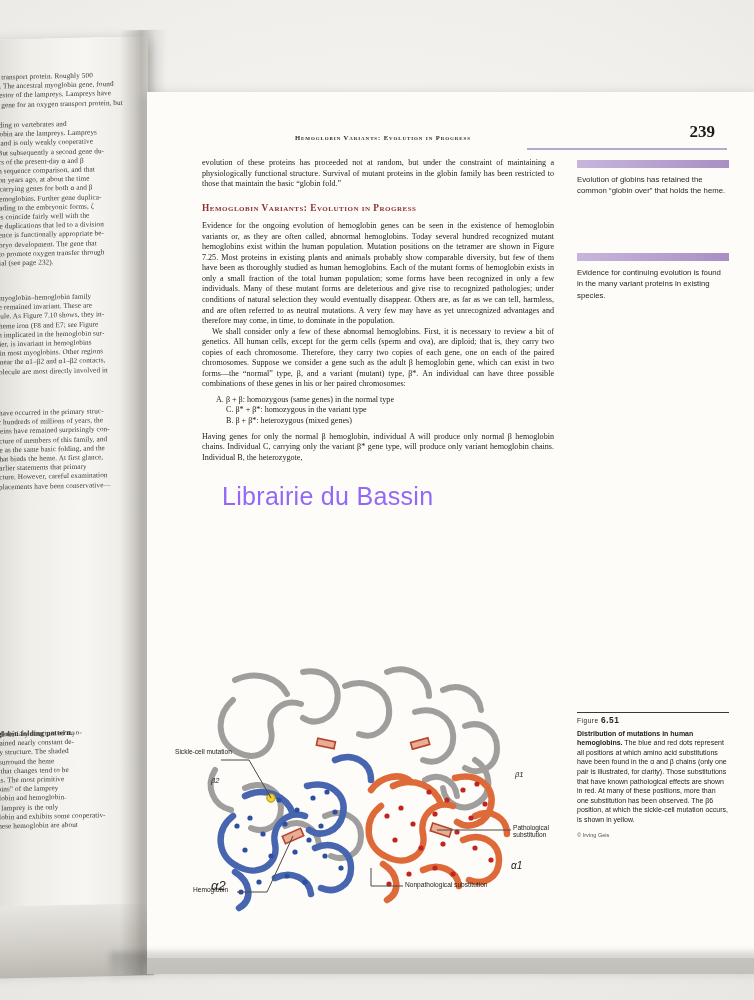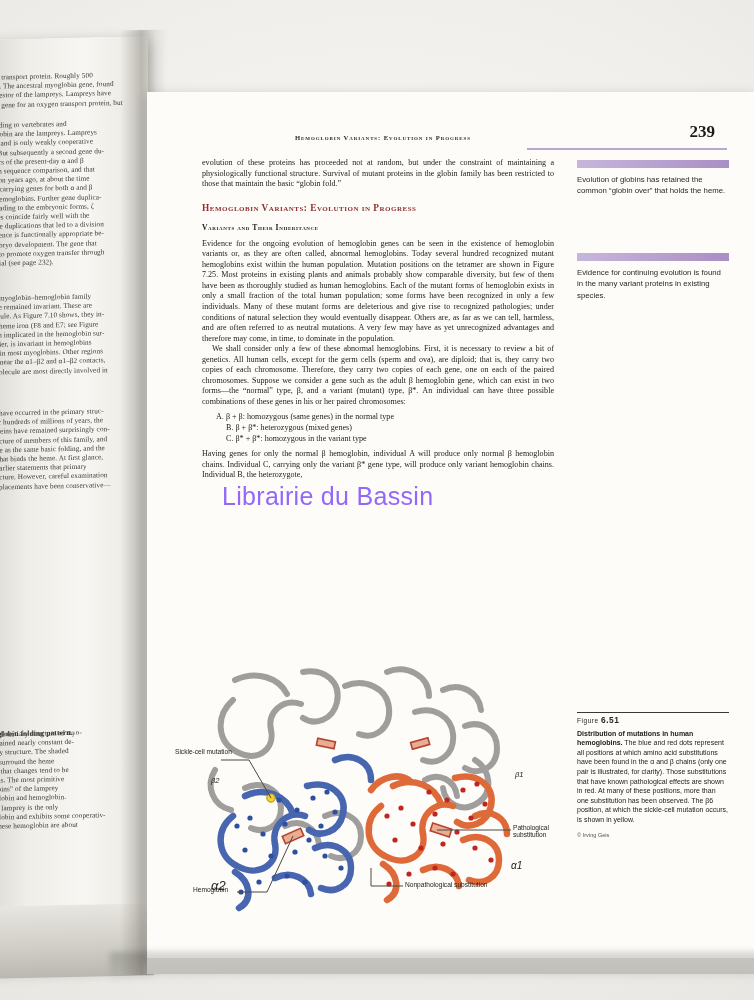--- a/index.html
+++ b/index.html
@@ -326,27 +326,26 @@
   <div id="right-page">
     <div id="right-page-inner">
 
       <div class="page-head">Hemoglobin Variants: Evolution in Progress</div>
       <div class="folio">239</div>
       <div class="rule"></div>
 
       <div class="col-main">
         <p>evolution of these proteins has proceeded not at random, but under the constraint of maintaining a physiologically functional structure. Survival of mutant proteins in the globin family has been restricted to those that maintain the basic “globin fold.”</p>
         <h2 class="sec">Hemoglobin Variants: Evolution in Progress</h2>
-        <h3 class="sub">Variants and Their Inheritance</h3>
         <p>Evidence for the ongoing evolution of hemoglobin genes can be seen in the existence of hemoglobin variants or, as they are often called, abnormal hemoglobins. Today several hundred recognized mutant hemoglobins exist within the human population. Mutation positions on the tetramer are shown in Figure 7.25. Most proteins in existing plants and animals probably show comparable diversity, but few of them have been as thoroughly studied as human hemoglobins. Each of the mutant forms of hemoglobin exists in only a small fraction of the total human population; some forms have been recognized in only a few individuals. Many of these mutant forms are deleterious and give rise to recognized pathologies; under conditions of natural selection they would eventually disappear. Others are, as far as we can tell, harmless, and are often referred to as neutral mutations. A very few may have as yet unrecognized advantages and therefore may come, in time, to dominate in the population.</p>
         <p>We shall consider only a few of these abnormal hemoglobins. First, it is necessary to review a bit of genetics. All human cells, except for the germ cells (sperm and ova), are diploid; that is, they carry two copies of each chromosome. Therefore, they carry two copies of each gene, one on each of the paired chromosomes. Suppose we consider a gene such as the adult β hemoglobin gene, which can exist in two forms—the “normal” type, β, and a variant (mutant) type, β*. An individual can have three possible combinations of these genes in his or her paired chromosomes:</p>
         <div class="list-wrap">
           <p class="list-item">A.  β + β: homozygous (same genes) in the normal type</p>
+          <p class="list-item">C.  β* + β*: homozygous in the variant type</p>
           <p class="list-item">B.  β + β*: heterozygous (mixed genes)</p>
-          <p class="list-item">C.  β* + β*: homozygous in the variant type</p>
         </div>
         <p style="text-indent:0">Having genes for only the normal β hemoglobin, individual A will produce only normal β hemoglobin chains. Individual C, carrying only the variant β* gene type, will produce only variant hemoglobin chains. Individual B, the heterozygote,</p>
       </div>
 
       <div class="margin-col">
         <div class="note-block">
           <div class="note-bar"></div>
           <div class="note">Evolution of globins has retained the common “globin over” that holds the heme.</div>
         </div>
         <div class="note-block" style="margin-top:56px;">

